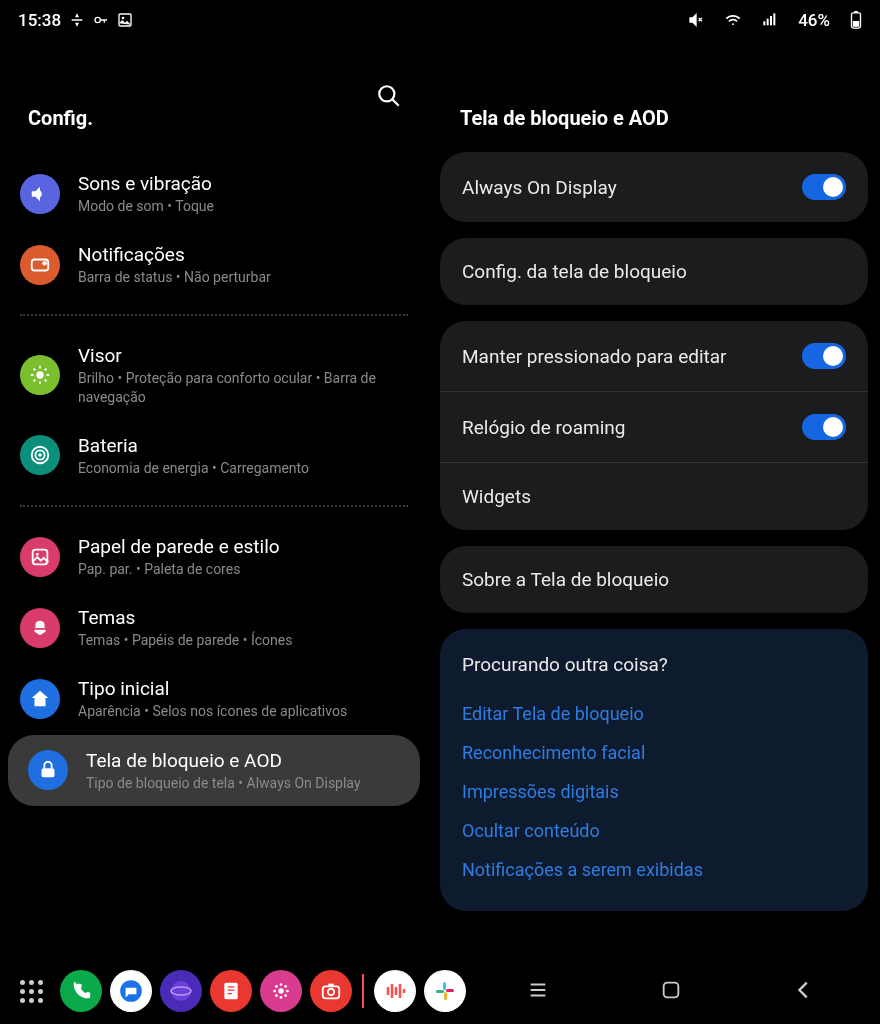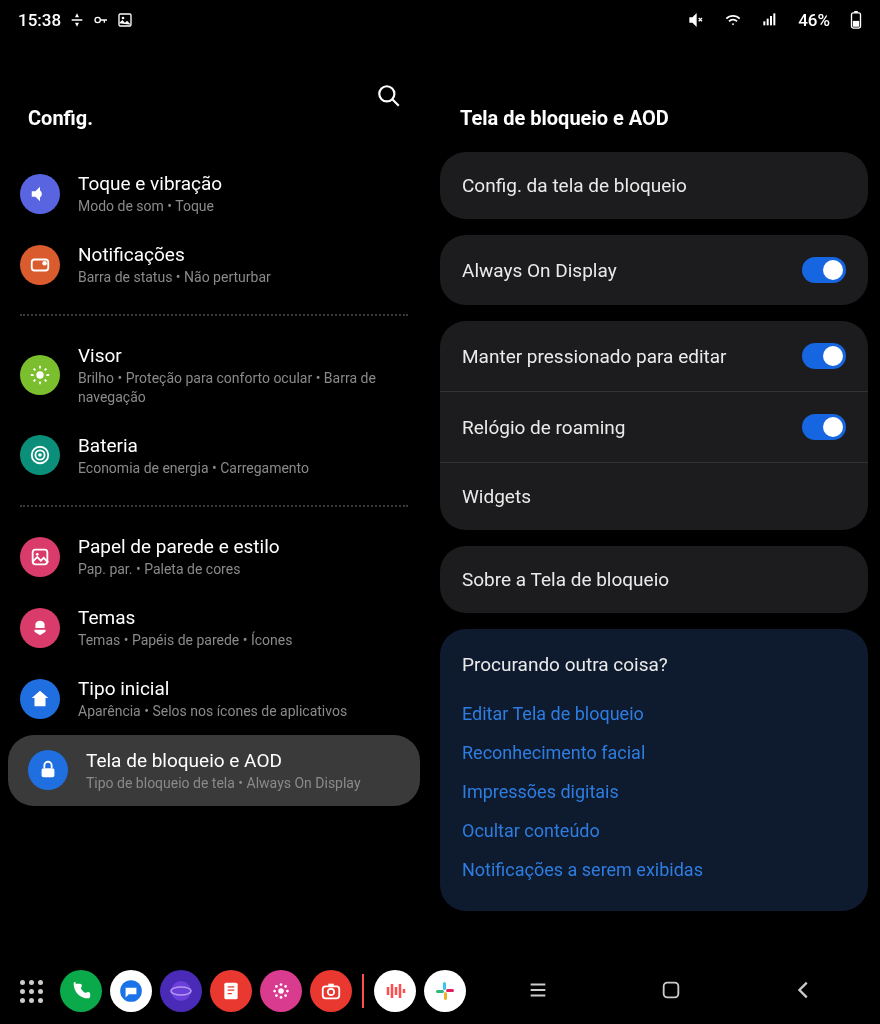--- a/index.html
+++ b/index.html
@@ -108,21 +108,21 @@
       </button>
     </div>
     <div id="settings-list">
         <div class="settings-item">
     <div class="app-icon" style="background:#5965e0">
             <svg width="22" height="22" viewBox="0 0 24 24" fill="#fff">
               <path d="M3 9v6h4l5 5V4L7 9H3zm11 3c0-1.8-1-3.3-2.5-4v8c1.5-.7 2.5-2.2 2.5-4z"></path>
             </svg>
           </div>
     <div class="item-text">
-      <div class="title">Toque e vibração</div>
+      <div class="title">Sons e vibração</div>
       <div class="subtitle">Modo de som  •  Toque</div>
     </div>
         </div>
         <div class="settings-item">
     <div class="app-icon" style="background:#d95b2e">
             <svg width="22" height="22" viewBox="0 0 24 24" fill="#fff">
               <rect x="3" y="6" width="18" height="12" rx="3" fill="none" stroke="#fff" stroke-width="2"></rect>
               <circle cx="17" cy="10" r="2.5"></circle>
             </svg>
           </div>
@@ -207,29 +207,29 @@
       <div class="subtitle">Tipo de bloqueio de tela  •  Always On Display</div>
     </div>
         </div>
       </div>
   </div>
 
   <div class="pane right">
     <div class="header-row right-h">
       <h1>Tela de bloqueio e AOD</h1>
     </div>
-    <div id="card1" class="card">
-        <div class="card-row">
-          <span class="label">Config. da tela de bloqueio</span>
-        </div>
-      </div>
     <div id="card2" class="card">
         <div class="card-row">
           <span class="label">Always On Display</span>
           <span class="toggle"></span>
+        </div>
+      </div>
+    <div id="card1" class="card">
+        <div class="card-row">
+          <span class="label">Config. da tela de bloqueio</span>
         </div>
       </div>
     <div id="card3" class="card">
         <div class="card-row">
           <span class="label">Manter pressionado para editar</span>
           <span class="toggle"></span>
         </div>
         <div class="card-row">
           <span class="label">Relógio de roaming</span>
           <span class="toggle"></span>

